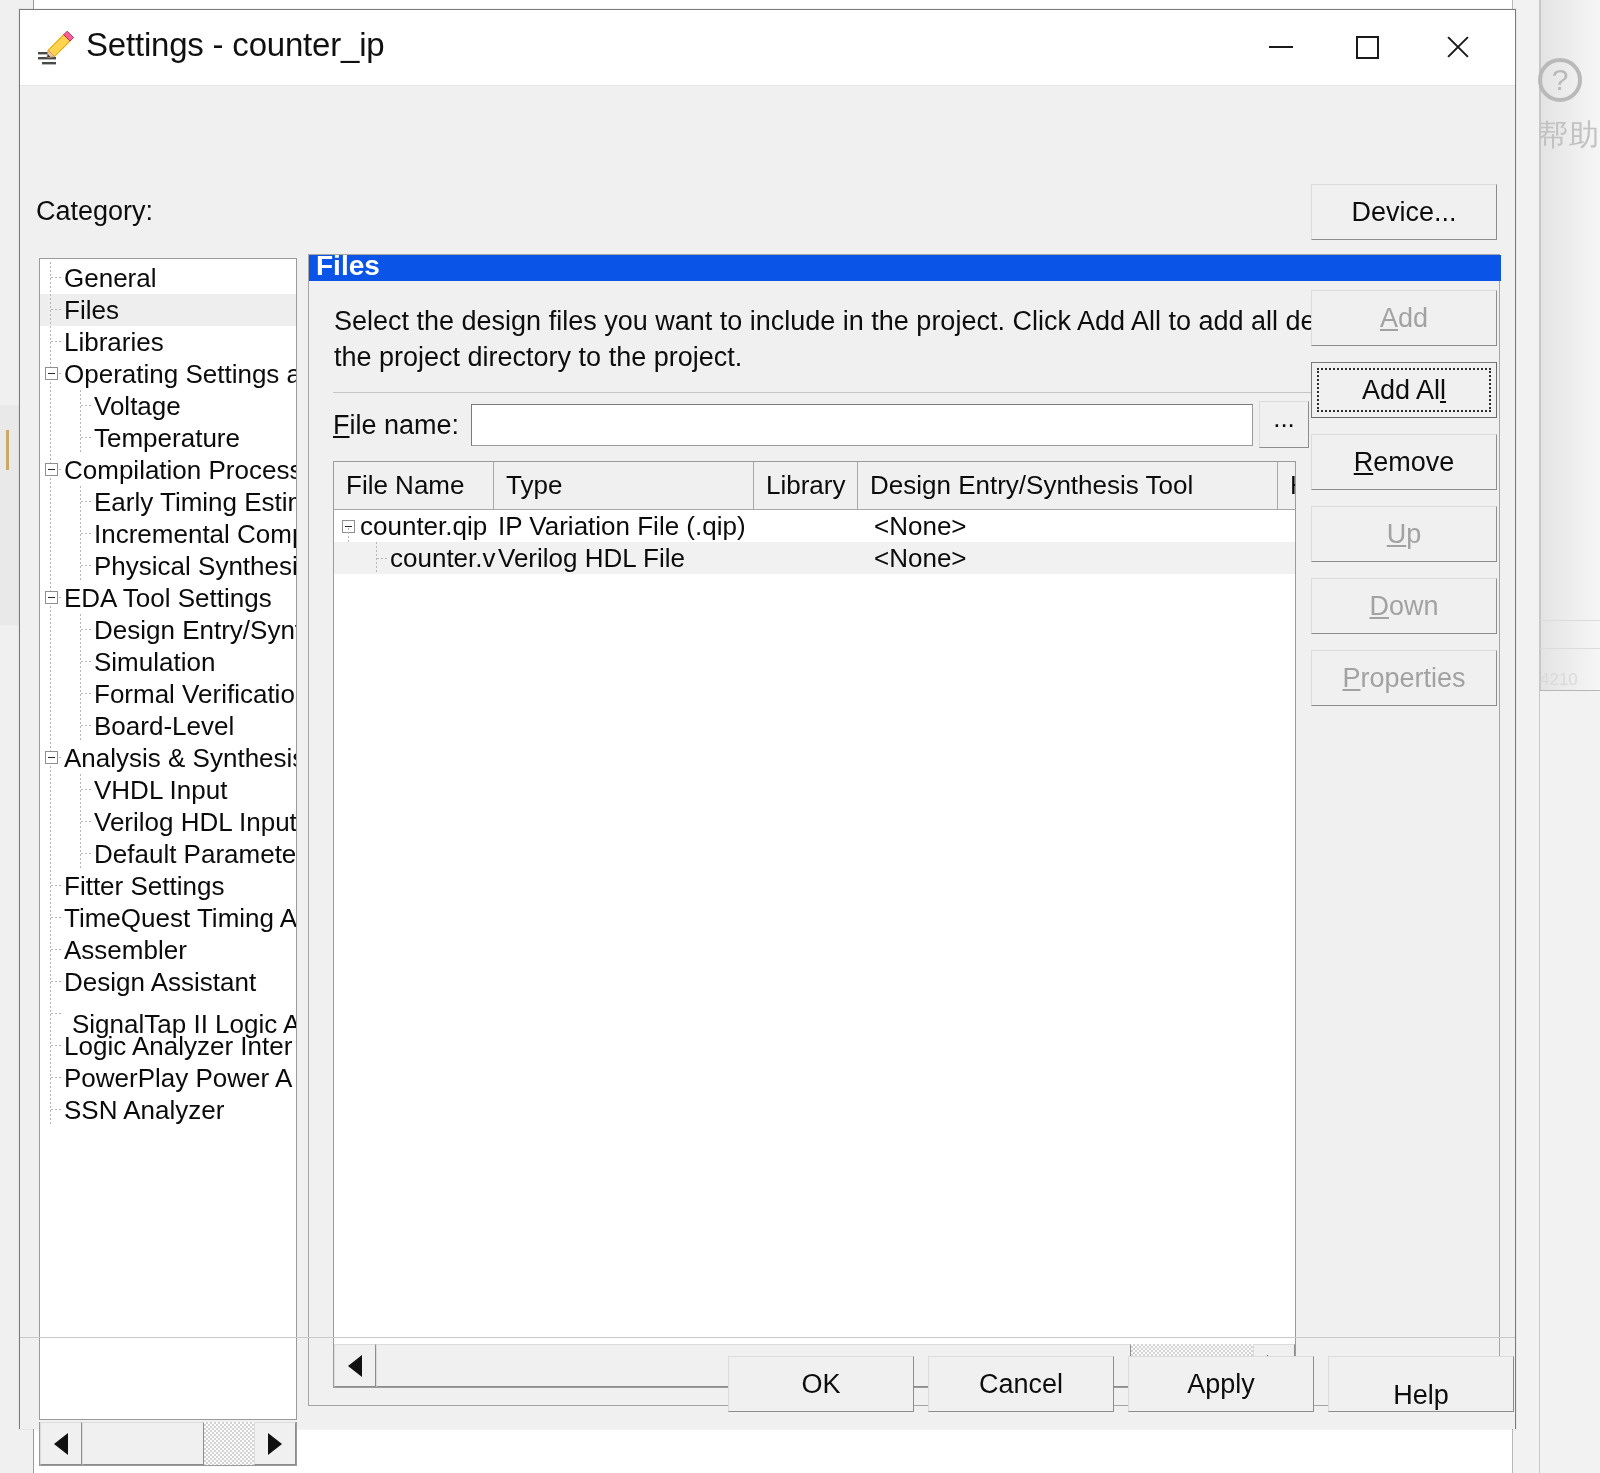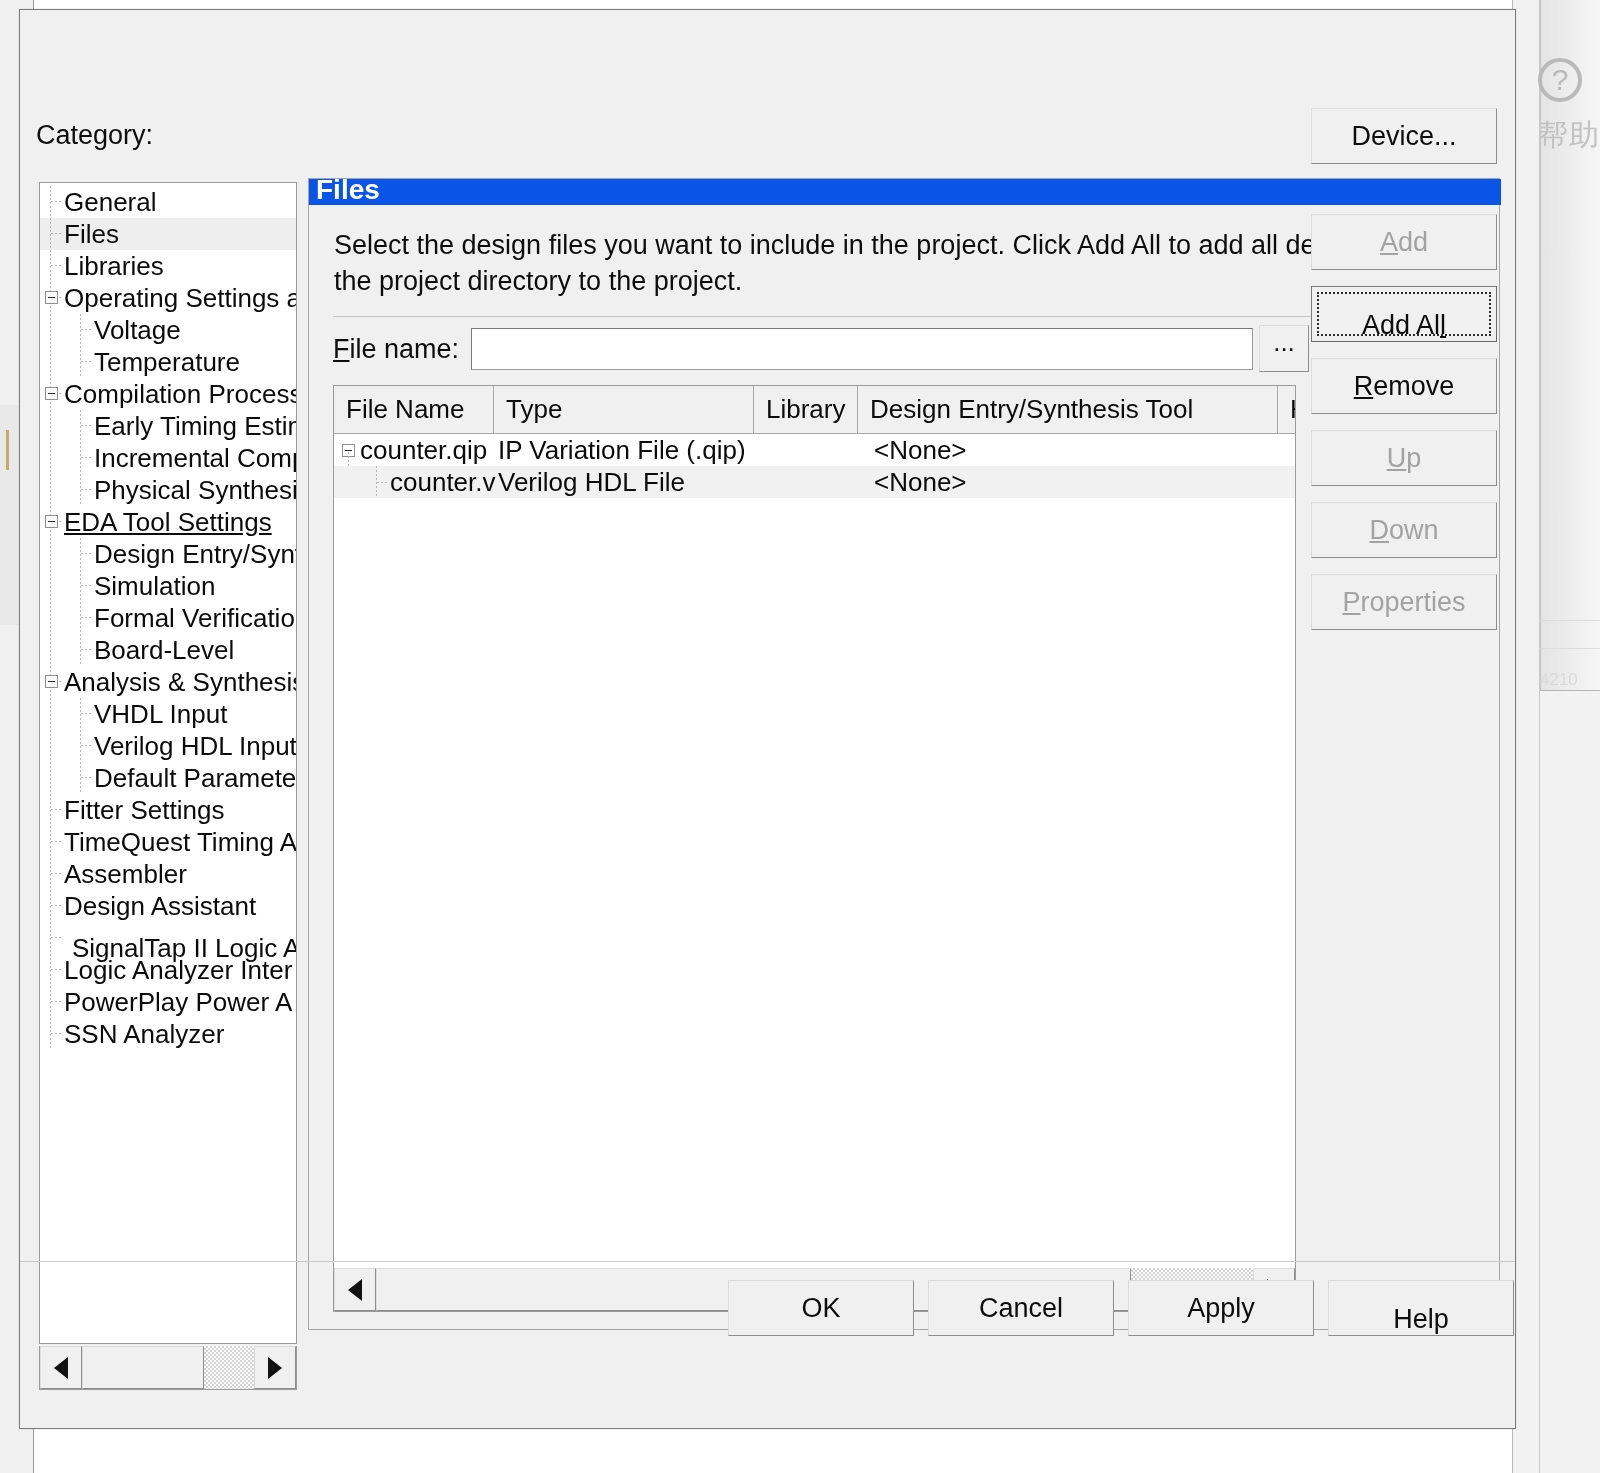--- a/index.html
+++ b/index.html
@@ -250,21 +250,21 @@
   }
   #filelist-hscroll {
     position: absolute; left: 24px; top: 1089px; width: 963px; height: 44px;
     background: #f0f0f0; border: 1px solid #9b9b9b; border-top: none;
     display: flex; align-items: stretch;
   }
 
   
   .side-btn { position: absolute; right: 18px; width: 186px; height: 56px; }
   #btn-add { top: 204px; }
-  #btn-addall { top: 276px; align-items: flex-end; }
+  #btn-addall { top: 276px; }
   #btn-remove { top: 348px; }
   #btn-up { top: 420px; }
   #btn-down { top: 492px; }
   #btn-properties { top: 564px; }
   .u { text-decoration: underline; }
 
   
   .bottom-sep {
     position: absolute; left: 0; top: 1251px; width: 1495px; height: 1px; background: #c9c9c9;
   }
@@ -289,20 +289,44 @@
   <div class="bg-help-icon">?</div>
   <div class="bg-help-text">帮助</div>
   <div class="bg-line" style="left:1540px;top:620px;width:60px;"></div>
   <div class="bg-line" style="left:1540px;top:648px;width:60px;"></div>
   <div class="bg-line" style="left:1540px;top:690px;width:60px;background:#b6b6b6;"></div>
   <div class="bg-num">4210</div>
 </div>
 
 <div id="dialog">
 
+  <div class="titlebar">
+    <svg class="title-icon" viewBox="0 0 40 40">
+      <rect x="2" y="24" width="18" height="2.4" fill="#4a4a4a"></rect>
+      <rect x="2" y="29" width="18" height="2.4" fill="#4a4a4a"></rect>
+      <rect x="6" y="34" width="14" height="2.4" fill="#4a4a4a"></rect>
+      <g transform="rotate(-45 22 18)">
+        <rect x="12" y="14" width="22" height="9" fill="#ffd34d" stroke="#e0a900" stroke-width="1"></rect>
+        <polygon points="12,14 6,18.5 12,23" fill="#f2c9a0" stroke="#c99a6a" stroke-width="0.8"></polygon>
+        <polygon points="9,16.7 6,18.5 9,20.3" fill="#3a3a3a"></polygon>
+        <rect x="34" y="14" width="5" height="9" fill="#f06292" stroke="#c2185b" stroke-width="0.8"></rect>
+      </g>
+    </svg>
+    <div class="title-text">Settings - counter_ip</div>
+
+    <div class="wbtn wbtn-min">
+      <div class="glyph-min"></div>
+    </div>
+    <div class="wbtn wbtn-max">
+      <div class="glyph-max"></div>
+    </div>
+    <div class="wbtn wbtn-close">
+      <div class="glyph-close"></div>
+    </div>
+  </div>
 
   <div class="body-area">
 
     <div class="category-label">Category:</div>
 
     <div class="btn" id="device-button">
 
       <span>Device...</span>
     </div>
 
@@ -362,21 +386,21 @@
           <div class="tree-item">
             <div class="tree-guide" style="left: 10px;"></div>
             <div class="tree-guide" style="left: 40px;"></div>
             <div class="tree-elbow" style="left: 41px; width: 10px;"></div>
             <div class="tree-label" style="left: 54px;">Physical Synthesis</div>
           </div>
           <div class="tree-item">
             <div class="tree-guide" style="left: 10px;"></div>
             <div class="tree-elbow" style="left: 11px; width: 10px;"></div>
             <div class="tree-expander" style="left: 5px;"></div>
-            <div class="tree-label" style="left: 24px; text-decoration: underline;">EDA Tool Settings</div>
+            <div class="tree-label" style="left: 24px;">EDA Tool Settings</div>
           </div>
           <div class="tree-item">
             <div class="tree-guide" style="left: 10px;"></div>
             <div class="tree-guide" style="left: 40px;"></div>
             <div class="tree-elbow" style="left: 41px; width: 10px;"></div>
             <div class="tree-label" style="left: 54px;">Design Entry/Synt</div>
           </div>
           <div class="tree-item">
             <div class="tree-guide" style="left: 10px;"></div>
             <div class="tree-guide" style="left: 40px;"></div>

